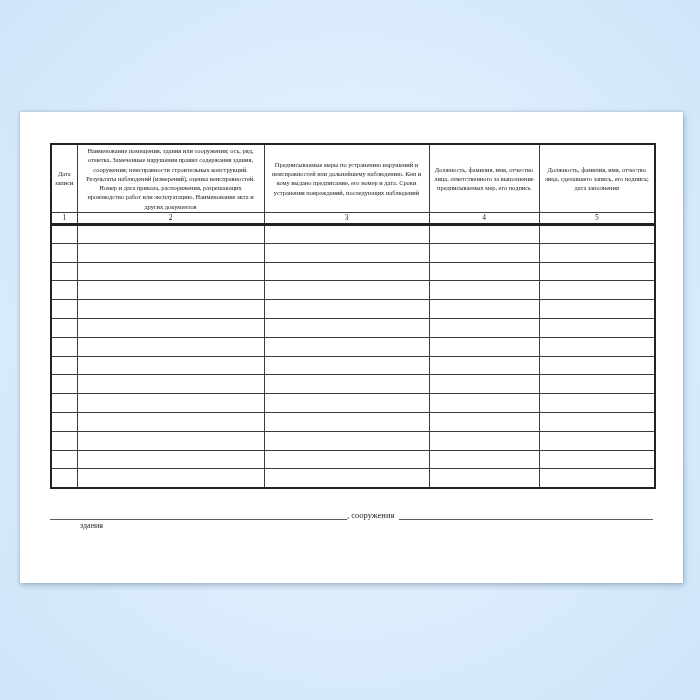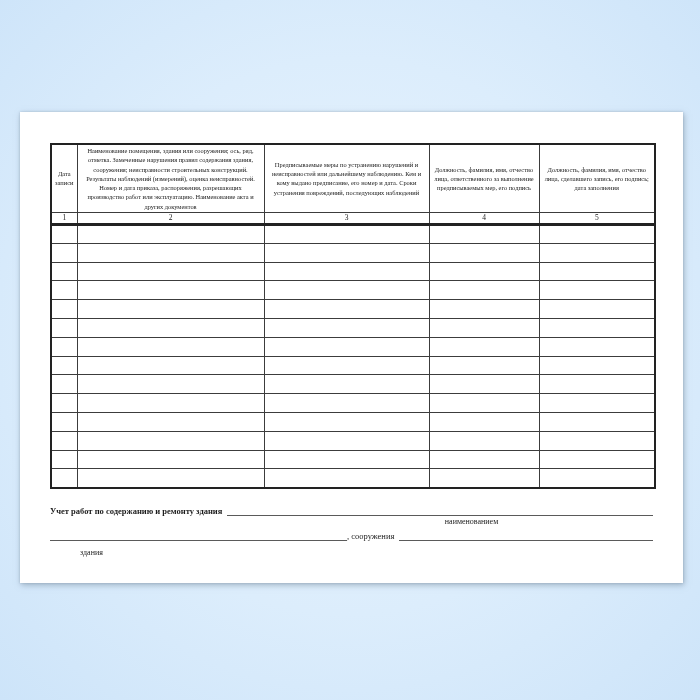--- a/index.html
+++ b/index.html
@@ -53,21 +53,21 @@
     display: inline-block; border-bottom: 1px solid #5a5a5a;
     height: 10px; align-self: flex-end;
   }
   .grow { flex: 1 1 auto; margin-left: 5px; }
   .blank-fixed { width: 297px; }
   .f-sub1 {
     margin-left: 240px; width: 363px; text-align: center;
     font-size: 8px; line-height: 11px;
   }
   .f-line2 { margin-top: 4px; }
-  .f-sub2 { position: relative; height: 12px; font-size: 8px; line-height: 11px; margin-top: 6px; }
+  .f-sub2 { position: relative; height: 12px; font-size: 8px; line-height: 11px; }
   .sub-left { position: absolute; left: 30px; }
   .sub-right { position: absolute; left: 360px; width: 243px; text-align: center; }
 </style>
 </head>
 <body>
 
 <div class="page">
 
   <table class="form">
     <colgroup>
@@ -188,25 +188,20 @@
           <td></td>
           <td></td>
           <td></td>
           <td></td>
           <td></td>
         </tr>
       </tbody>
   </table>
 
   <div class="footer">
-    <div class="f-line">
-      <span class="f-label-bold">Учет работ по содержанию и ремонту здания</span>
-      <span class="blank grow"></span>
-    </div>
-    <div class="f-sub1">наименованием</div>
     <div class="f-line f-line2">
       <span class="blank blank-fixed"></span>
       <span class="f-label">, сооружения</span>
       <span class="blank grow"></span>
     </div>
     <div class="f-sub2">
       <span class="sub-left">здания</span>
     </div>
   </div>
 

